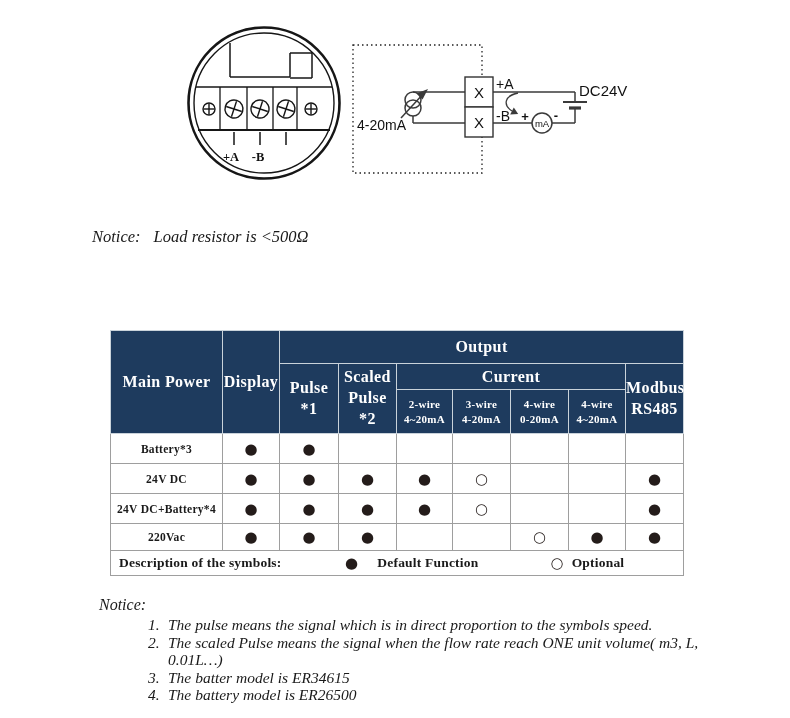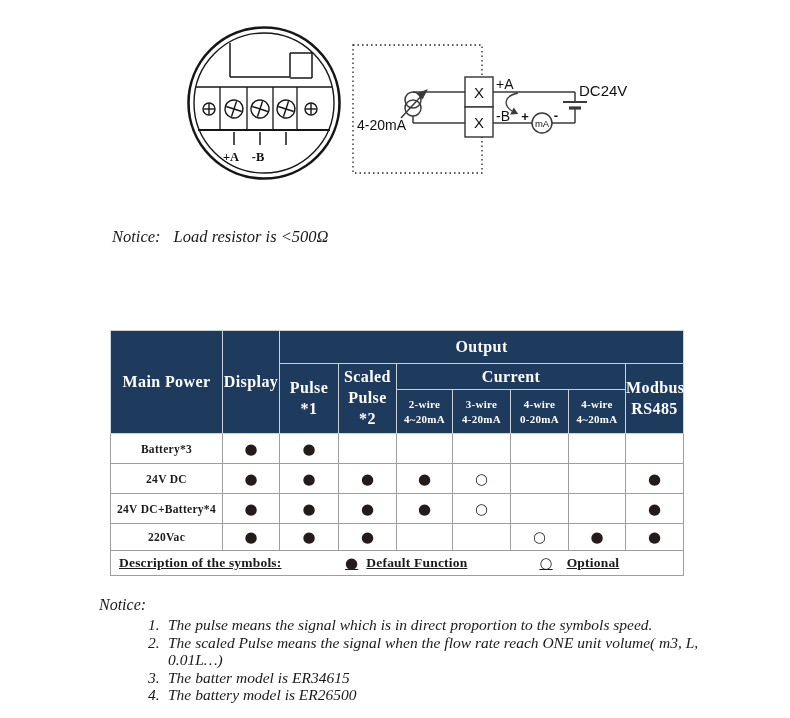--- a/index.html
+++ b/index.html
@@ -13,21 +13,21 @@
   }
   html,body{margin:0;padding:0;background:#ffffff;}
   .page{
     position:relative;width:790px;height:718px;background:#ffffff;
     font-family:"Liberation Serif",serif;color:var(--ink);overflow:hidden;
   }
   svg text{font-family:"Liberation Sans",sans-serif;fill:#111;}
   svg .serif{font-family:"Liberation Serif",serif;font-weight:bold;}
 
   
-  .notice-top{position:absolute;left:92px;top:227px;font-style:italic;font-size:16.5px;margin-left:20px;}
+  .notice-top{position:absolute;left:92px;top:227px;font-style:italic;font-size:16.5px;}
   .notice-top .nt-text{margin-left:13px;}
 
   
   .heading{position:absolute;left:70px;top:289px;font-size:17.5px;}
   .heading .bullet{font-size:13px;vertical-align:2px;}
   .heading .h-num{margin:0 11px 0 15px;}
 
   
   table.func{
     position:absolute;left:110px;top:330px;border-collapse:collapse;
@@ -43,26 +43,26 @@
   }
   td.hc.small{font-size:11px;letter-spacing:.3px;margin-left:12px;}
   .pre{white-space:pre-line;line-height:1.3;}
   td.dc,td.rl{border:1px solid var(--table-border);}
   td.rl{font-weight:bold;font-size:11.5px;letter-spacing:.3px;}
   .sym{
     font-family:"DejaVu Sans",sans-serif;font-size:15px;font-weight:bold;
     color:var(--symbol);line-height:1;
   }
   td.legend-cell{border:1px solid var(--table-border);}
-  .legend{display:flex;align-items:center;padding-left:8px;font-weight:bold;font-size:13.5px;letter-spacing:.2px;text-decoration:underline;}
+  .legend{display:flex;align-items:center;padding-left:8px;font-weight:bold;font-size:13.5px;letter-spacing:.2px;}
   .legend .legend-label{flex:0 0 224px;text-align:left;}
   .legend .lg1{margin-left:2px;}
-  .legend .lt1{margin-left:8px;}
+  .legend .lt1{margin-left:19px;}
   .legend .lg2{margin-left:72px;}
-  .legend .lt2{margin-left:14px;}
+  .legend .lt2{margin-left:8px;}
 
   
   .notice-bottom{position:absolute;left:99px;top:596px;font-style:italic;font-size:15.5px;}
   .nb-label{display:block;margin-bottom:2px;font-size:16px;}
   .nb-list{margin-left:49px;}
   .nb-item{display:flex;line-height:17.5px;}
   .nb-num{flex:0 0 20px;}
   .nb-text{width:543px;}
 </style>
 </head>

